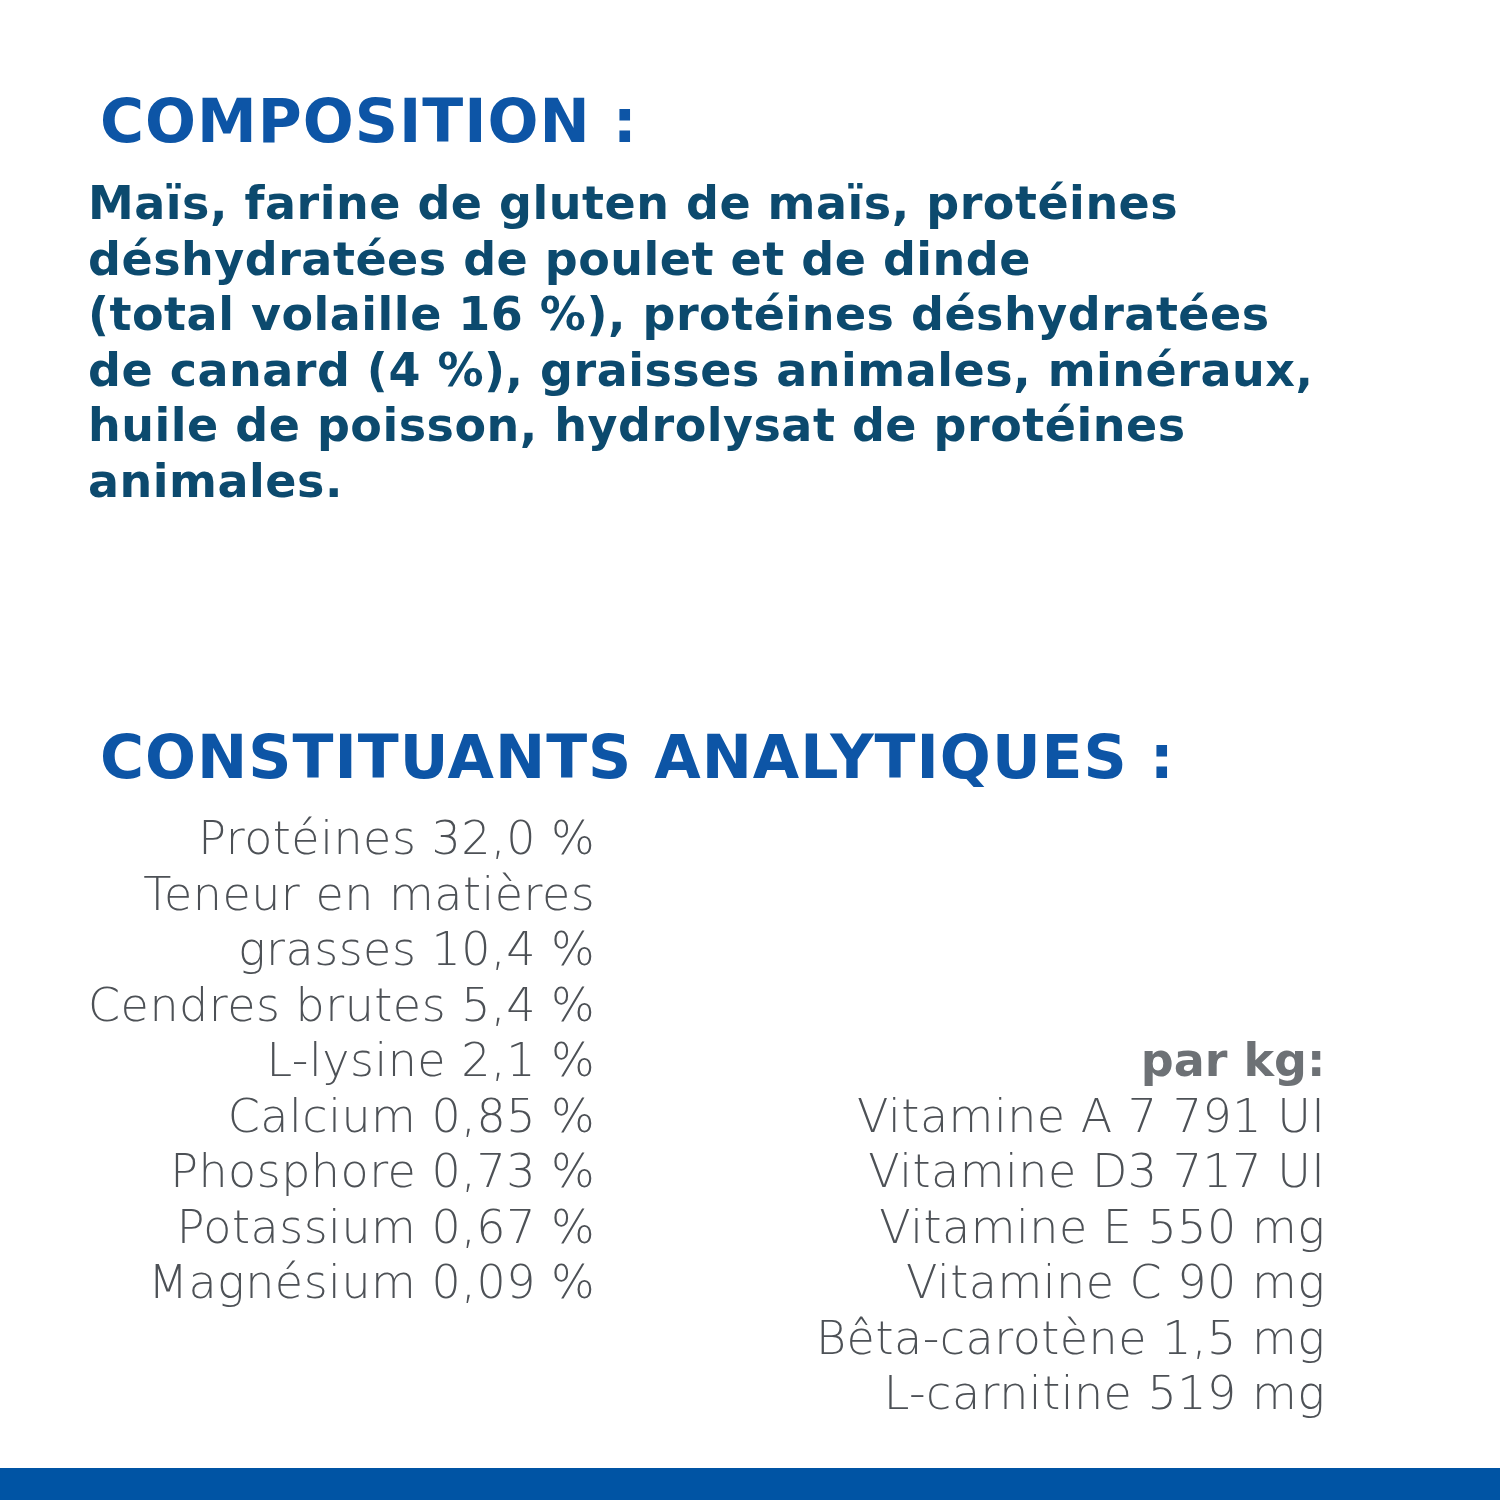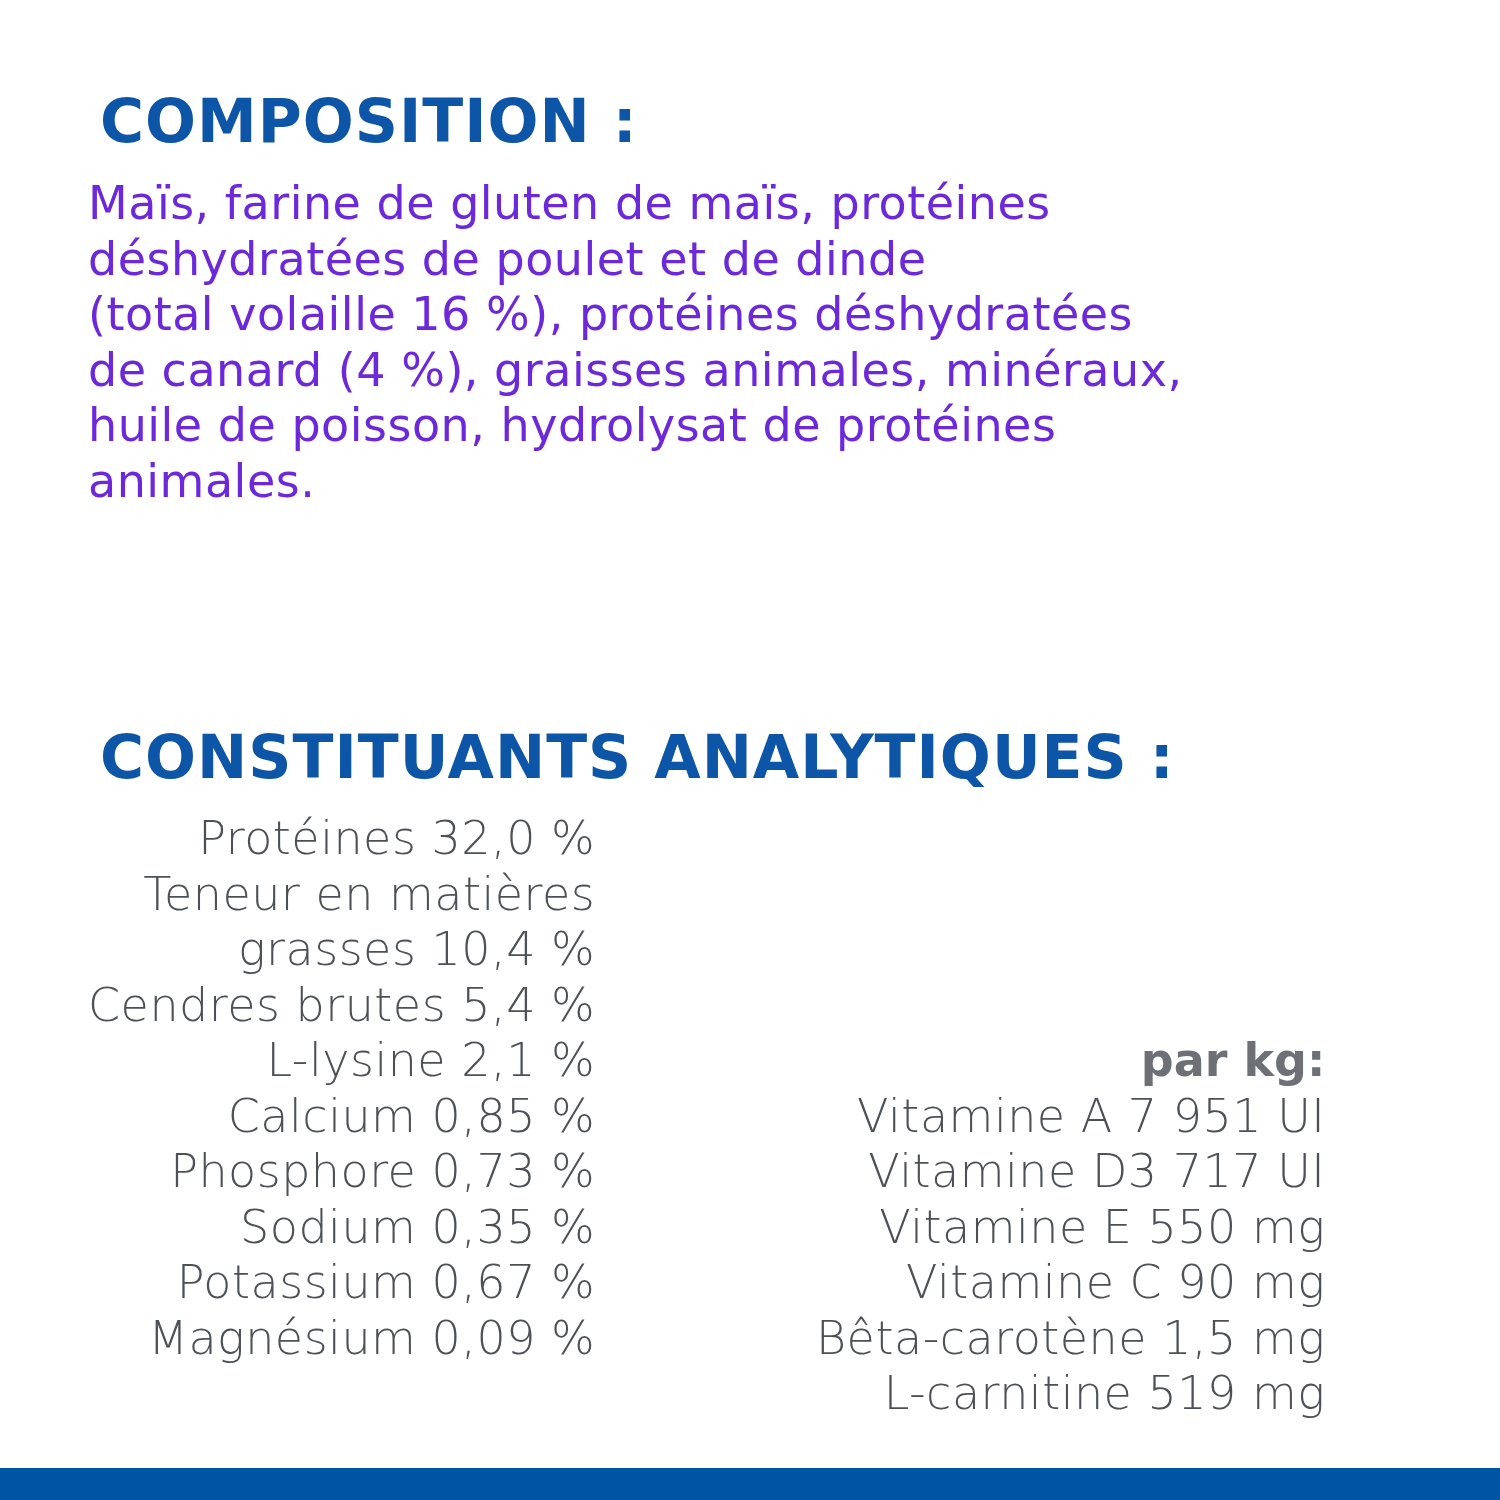--- a/index.html
+++ b/index.html
@@ -30,24 +30,24 @@
   .heading-composition { top: 72px; }
   .heading-analytical  { top: 708px; }
 
   .body-text {
     position: absolute;
     left: 88px;
     top: 176px;
     width: 1330px;
     margin: 0;
     font-size: 46px;
-    font-weight: 400;
+    font-weight: 700;
     line-height: 55.5px;
     letter-spacing: 0.5px;
-    color: #6d28d9;
+    color: #0c4a6e;
     white-space: pre-line;
   }
 
   .analytical-left {
     position: absolute;
     left: 88px;
     top: 811px;
     font-size: 46px;
     font-weight: 300;
     line-height: 55.5px;
@@ -100,28 +100,27 @@
     <h1 class="section-heading heading-analytical">CONSTITUANTS ANALYTIQUES :</h1>
 
     <div class="analytical-left">
       <div class="row">Protéines 32,0 %</div>
       <div class="row">Teneur en matières</div>
       <div class="row">grasses 10,4 %</div>
       <div class="row">Cendres brutes 5,4 %</div>
       <div class="row">L-lysine 2,1 %</div>
       <div class="row">Calcium 0,85 %</div>
       <div class="row">Phosphore 0,73 %</div>
-      <div class="row">Sodium 0,35 %</div>
       <div class="row">Potassium 0,67 %</div>
       <div class="row">Magnésium 0,09 %</div>
     </div>
 
     <div class="analytical-right">
       <div class="row per-kg-label">par kg:</div>
-      <div class="row">Vitamine A 7 951 UI</div>
+      <div class="row">Vitamine A 7 791 UI</div>
       <div class="row">Vitamine D3 717 UI</div>
       <div class="row">Vitamine E 550 mg</div>
       <div class="row">Vitamine C 90 mg</div>
       <div class="row">Bêta-carotène 1,5 mg</div>
       <div class="row">L-carnitine 519 mg</div>
     </div>
   </section>
 
   <div class="bottom-bar"></div>
 

